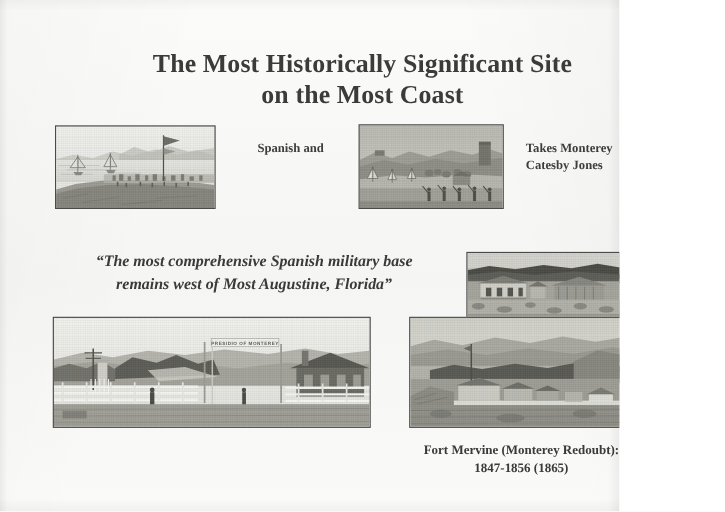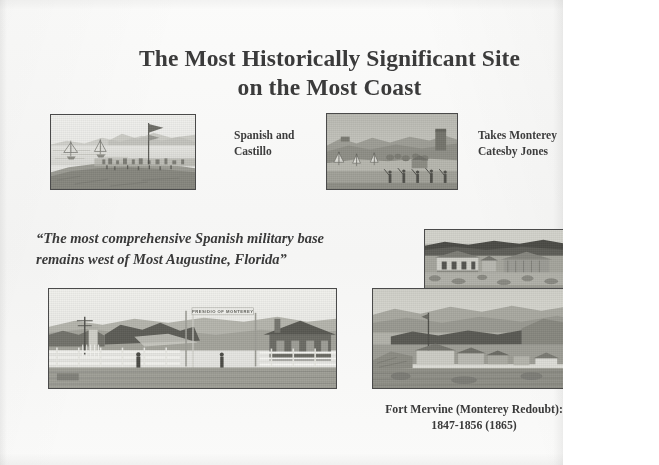--- a/index.html
+++ b/index.html
@@ -60,20 +60,21 @@
     font-size: 11.5px;
     line-height: 15.5px;
     color: #3d3d3d;
   }
   #caption-castillo { left: 209px; top: 128px; width: 120px; margin-left: 25px; }
   #caption-catesby  { left: 478px; top: 128px; width: 140px; }
 
   .quote {
     position: absolute;
     left: 36px; top: 228px; width: 390px;
+    text-align: center;
     font-family: "Liberation Serif", serif;
     font-weight: bold;
     font-style: italic;
     font-size: 14.5px;
     line-height: 21px;
     color: #3a3a3a;
   }
   .quote .l2 { display: block; }
 
   .bottom-caption {
@@ -200,21 +201,20 @@
 
       <line x1="99" y1="8" x2="99" y2="50" stroke="#4e4e49" stroke-width="1.1"></line>
       <path d="M99 9 L114 13 L99 18 Z" fill="#6d6d66"></path>
       <path d="M99 20 L110 23 L99 26 Z" fill="#8b8b84" opacity="0.8"></path>
     </svg>
     <div class="grain"></div>
   </div>
 
   <div class="caption" id="caption-castillo">
     <div>Spanish and</div>
-    <div>Castillo</div>
   </div>
 
   <div class="pic" id="pic-catesby">
     <svg viewBox="0 0 132 77" preserveAspectRatio="none">
       <defs>
         <linearGradient id="skyB" x1="0" y1="0" x2="0" y2="1">
           <stop offset="0%" stop-color="#b9b9b2"></stop>
           <stop offset="100%" stop-color="#cfcfc8"></stop>
         </linearGradient>
       </defs>

